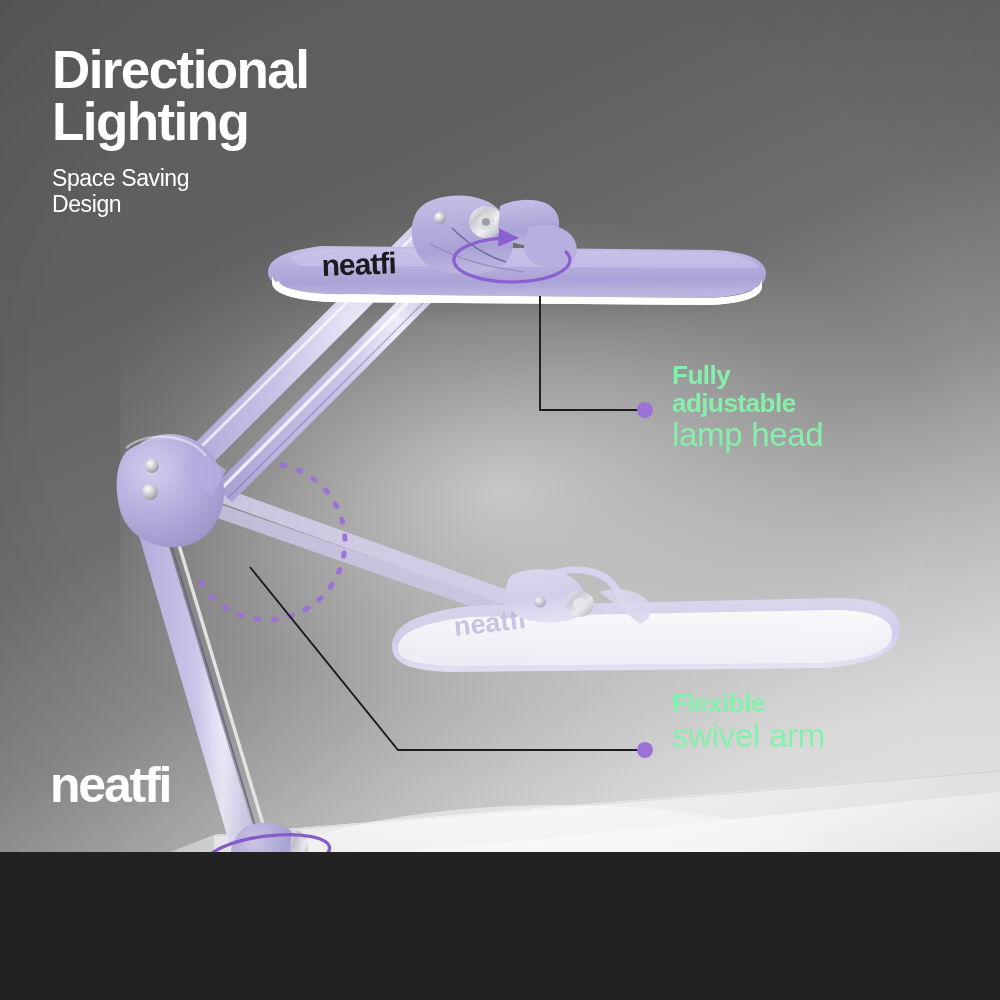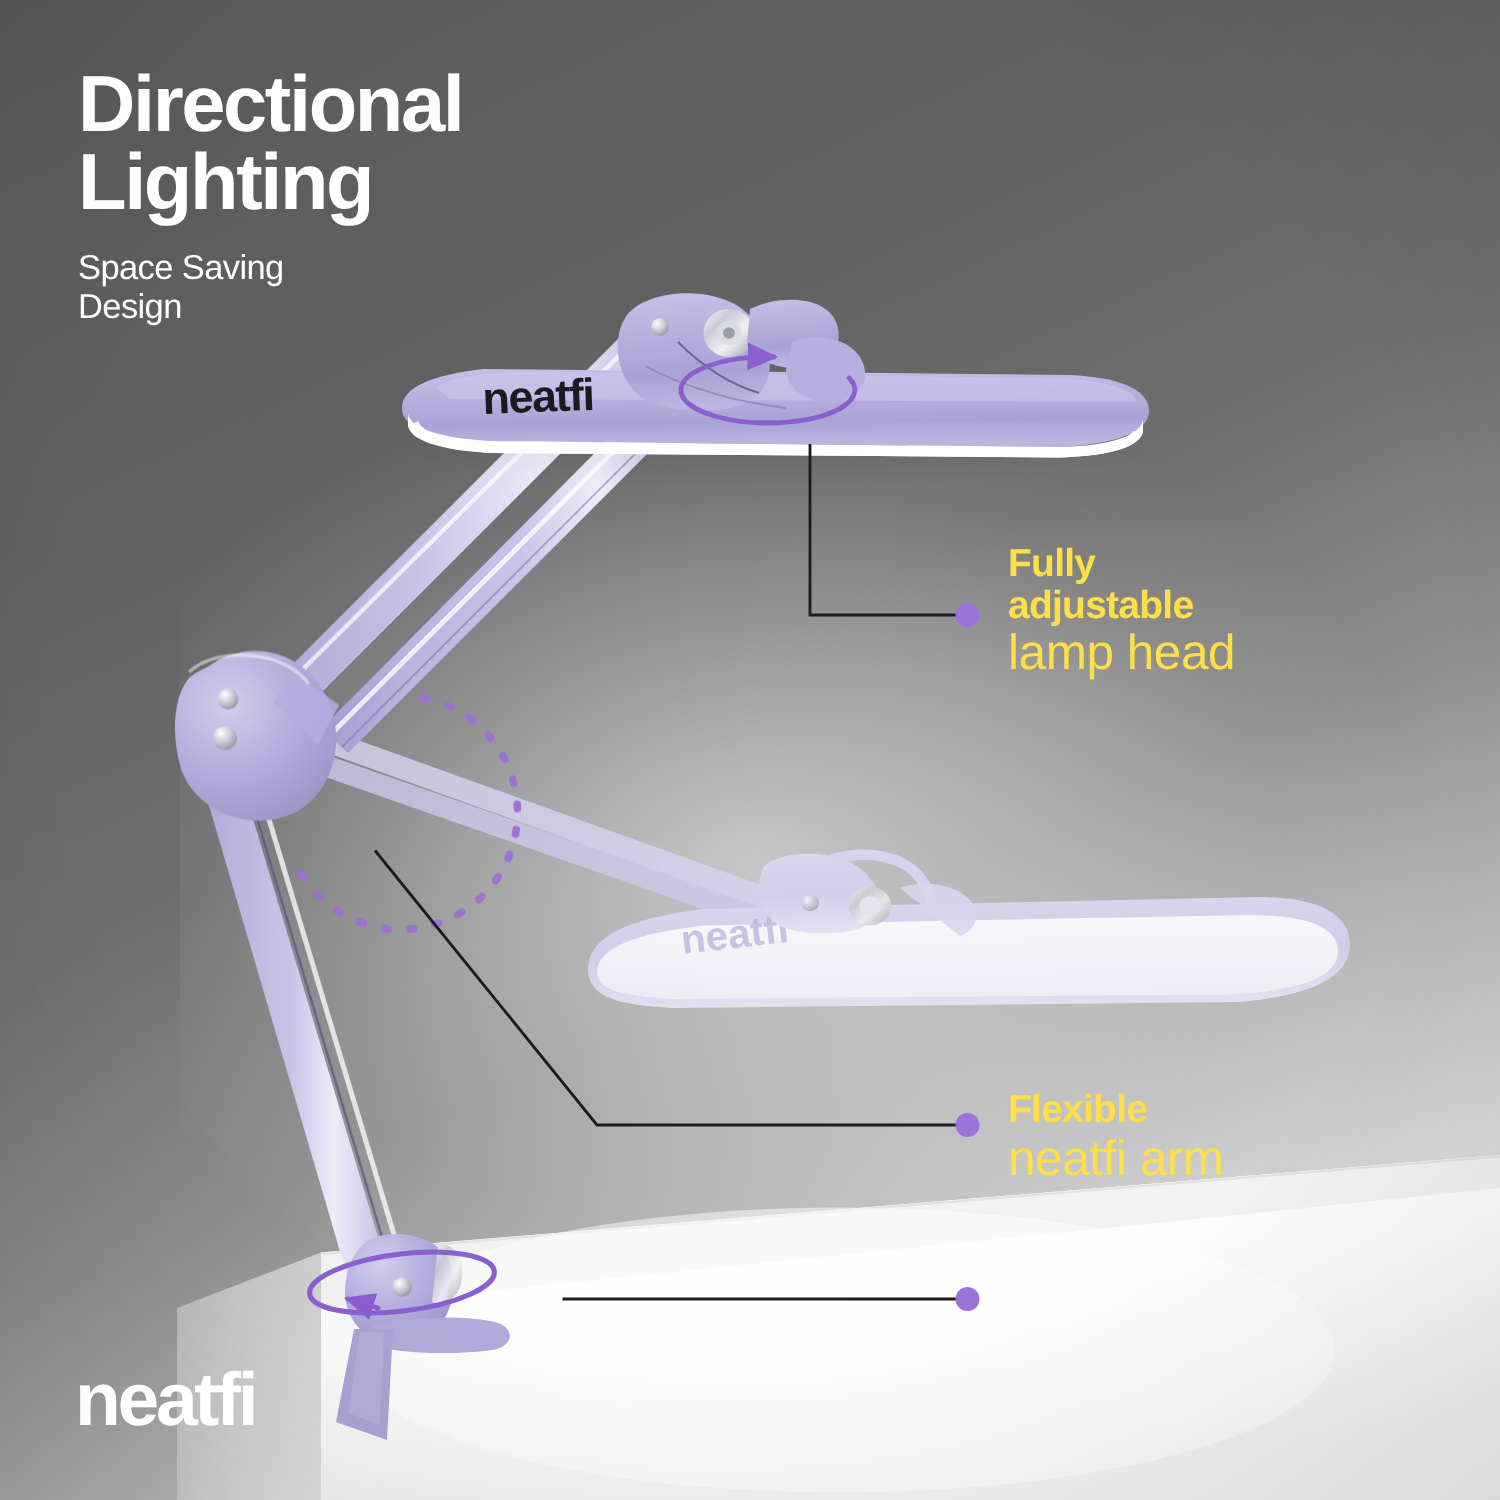--- a/index.html
+++ b/index.html
@@ -3,21 +3,21 @@
 <meta charset="utf-8">
 <style>
   html, body {
     margin: 0;
     padding: 0;
     background: #222;
   }
   #stage {
     position: relative;
     width: 1000px;
-    height: 1000px;
+    height: 852px;
     overflow: hidden;
     font-family: "Liberation Sans", sans-serif;
     background: #6a6a6a;
   }
 
   
   .bg-base {
     position: absolute;
     inset: 0;
     background: linear-gradient(155deg, #5b5b5b 0%, #606060 26%, #6e6e6e 45%, #8d8d8d 60%, #bcbcbc 74%, #dedede 85%, #efefef 94%, #f6f6f6 100%);
@@ -80,40 +80,40 @@
     color: #ffffff;
     font-size: 50px;
     font-weight: bold;
     letter-spacing: -2.2px;
     line-height: 1;
   }
 
   
   .callout {
     position: absolute;
-    color: #fde047;
+    color: #86efac;
   }
   .callout .c-strong {
     font-weight: bold;
     font-size: 26px;
     line-height: 1.06;
     letter-spacing: -0.5px;
     display: block;
     white-space: pre-line;
   }
   .callout .c-light {
     font-weight: normal;
     font-size: 33px;
     line-height: 1.12;
     letter-spacing: -0.3px;
     display: block;
     white-space: pre-line;
   }
   #callout-0 { left: 672px; top: 362px; }
-  #callout-1 { left: 672px; top: 726px; }
+  #callout-1 { left: 672px; top: 690px; }
   #callout-2 { left: 672px; top: 832px; }
 
   .leader-layer {
     position: absolute;
     inset: 0;
     pointer-events: none;
   }
 </style>
 </head>
 <body>
@@ -338,19 +338,19 @@
   </div>
 
   <div class="callout" id="callout-0">
     <span class="c-strong">Fully
 adjustable</span>
     <span class="c-light">lamp head</span>
   </div>
 
   <div class="callout" id="callout-1">
     <span class="c-strong">Flexible</span>
-    <span class="c-light">neatfi arm</span>
+    <span class="c-light">swivel arm</span>
   </div>
 
 
   <div class="brand">neatfi</div>
 
 </div>
 
 </body></html>

